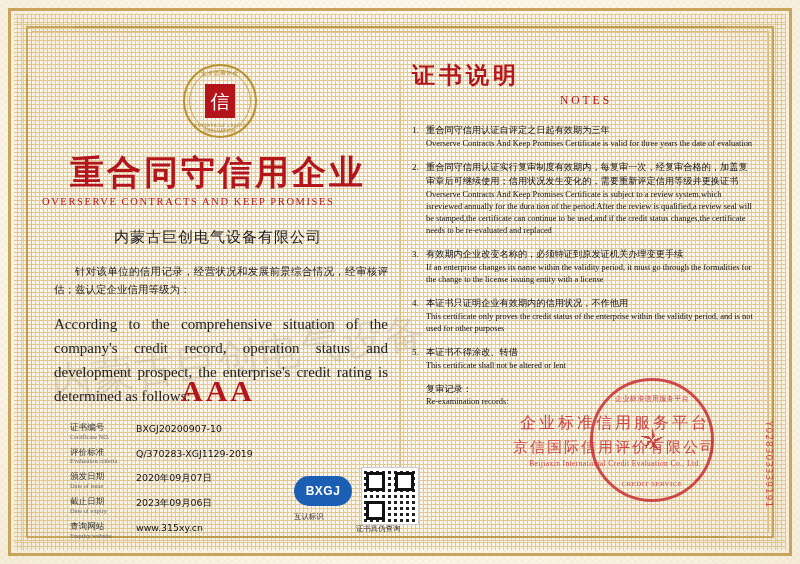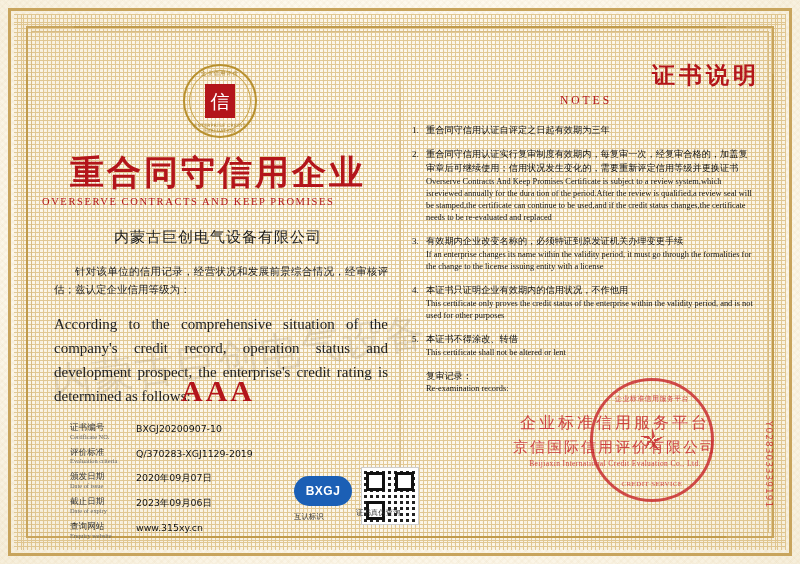--- a/index.html
+++ b/index.html
@@ -158,26 +158,26 @@
   }
   .qr .q{position:absolute;width:13px;height:13px;border:3px solid #111;background:#fff;}
   .qr .q.a{left:2px;top:2px;}
   .qr .q.b{right:2px;top:2px;}
   .qr .q.c{left:2px;bottom:2px;}
   .badge-cap{
     position:absolute;font-size:7.4px;color:#333;white-space:nowrap;
     font-family:"DejaVu Sans", sans-serif;
   }
   .badge-cap.l{left:0;top:44px;}
-  .badge-cap.r{left:62px;top:40px;}
+  .badge-cap.r{left:62px;top:56px;}
 
   
   .right{position:absolute;left:412px;top:44px;width:348px;height:476px;}
   .notes-title-cn{
-    text-align:right;font-size:23px;font-weight:bold;color:#b3151a;
+    text-align:left;font-size:23px;font-weight:bold;color:#b3151a;
     letter-spacing:4px;margin-top:16px;
     font-family:"DejaVu Sans", sans-serif;
   }
   .notes-title-en{
     text-align:center;font-size:11.5px;color:#b3151a;letter-spacing:3px;
     margin-top:3px;font-family:"Liberation Serif", serif;
   }
   .notes{
     margin-top:18px;padding-right:6px;
   }
@@ -322,20 +322,21 @@
 
   <div class="right">
     <div class="notes-title-cn">证书说明</div>
     <div class="notes-title-en">NOTES</div>
 
     <div class="notes">
       <div class="note">
         <div class="num">1.</div>
         <div class="body">
           <div class="cn">重合同守信用认证自评定之日起有效期为三年</div>
+          <div class="en">Overserve Contracts And Keep Promises Certificate is valid for three years the date of evaluation</div>
         </div>
       </div>
       <div class="note">
         <div class="num">2.</div>
         <div class="body">
           <div class="cn">重合同守信用认证实行复审制度有效期内，每复审一次，经复审合格的，加盖复审章后可继续使用；信用状况发生变化的，需要重新评定信用等级并更换证书</div>
           <div class="en">Overserve Contracts And Keep Promises Certificate is subject to a review system,which isreviewed annually for the dura tion of the period.After the review is qualified,a review seal will be stamped,the certificate can continue to be used,and if the credit status changes,the certificate needs to be re-evaluated and replaced</div>
         </div>
       </div>
       <div class="note">

